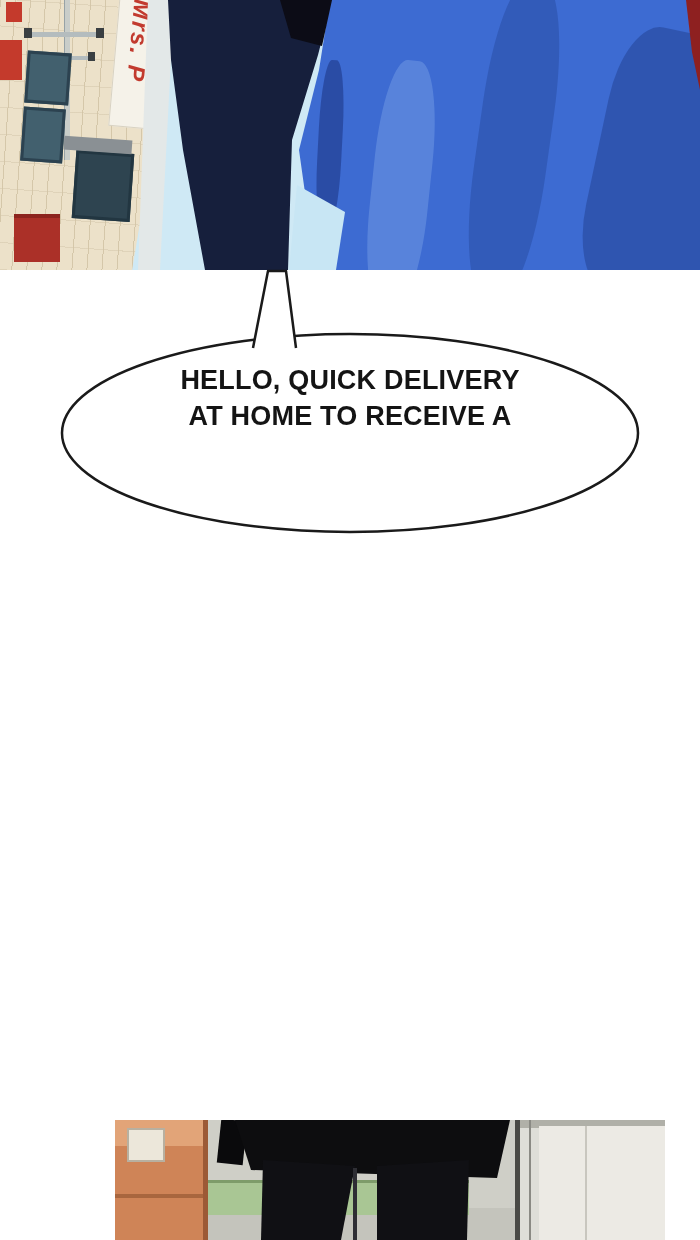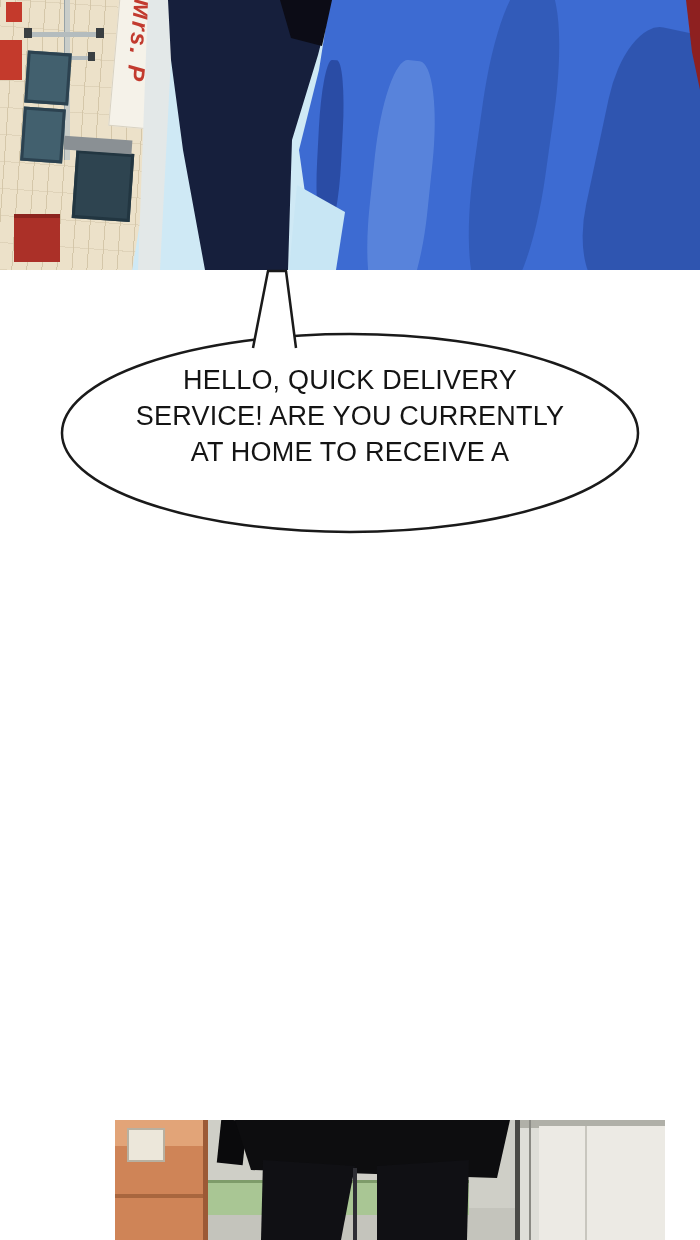--- a/index.html
+++ b/index.html
@@ -45,21 +45,21 @@
   .tp-skygap{left:0;top:0;width:700px;height:270px;background:#c8e6f4;
     clip-path:polygon(297px 185px,345px 212px,336px 270px,289px 270px);}
   .tp-strap{left:0;top:0;width:700px;height:270px;background:#0c0c16;
     clip-path:polygon(280px 0,332px 0,322px 46px,291px 38px);}
   .tp-redsliver{left:0;top:0;width:700px;height:270px;background:#8e2020;
     clip-path:polygon(686px 0,700px 0,700px 90px,692px 52px);}
 
   
   .bubble-svg{position:absolute;left:0;top:268px;width:700px;height:340px;}
   .bubble-text{position:absolute;left:110px;top:362px;width:480px;text-align:center;
-    font-weight:normal;font-size:27px;line-height:36px;color:#141414;letter-spacing:.2px;}
+    font-weight:bold;font-size:27px;line-height:36px;color:#141414;letter-spacing:.2px;}
 
   
   .bp{position:absolute;left:115px;top:1120px;width:550px;height:120px;background:#cfcfc7;overflow:hidden;}
   .bp-pavement{left:0;top:88px;width:550px;height:32px;background:#c4c4bc;}
   .bp-green{left:84px;top:60px;width:270px;height:32px;background:#a9c694;border-top:3px solid #7e9c6a;}
   .bp-orange{left:0;top:0;width:88px;height:120px;background:#cf8457;border-right:5px solid #9c5a36;}
   .bp-orange-top{left:0;top:0;width:88px;height:26px;background:#e2a478;}
   .bp-orange-line{left:0;top:74px;width:88px;height:4px;background:#a8663e;}
   .bp-sign{left:12px;top:8px;width:34px;height:30px;background:#ece7da;border:2px solid #b8b0a0;}
   .bp-rband{left:400px;top:0;width:150px;height:8px;background:#b0b0a8;}
@@ -111,21 +111,20 @@
     <div class="abs tp-strap"></div>
     <div class="abs tp-redsliver"></div>
   </div>
 
   <svg class="bubble-svg" viewBox="0 0 700 340">
     <ellipse cx="350" cy="165" rx="288" ry="99" fill="#ffffff" stroke="#1a1a1a" stroke-width="2.5"></ellipse>
     <path d="M 253 80 L 268 3 L 286 3 L 296 80" fill="#ffffff" stroke="#1a1a1a" stroke-width="2.5" stroke-linejoin="round"></path>
   </svg>
   <div class="bubble-text">
     <div>HELLO, QUICK DELIVERY</div>
-    <div>SERVICE! ARE YOU CURRENTLY</div>
     <div>AT HOME TO RECEIVE A</div>
   </div>
 
   <div class="bp">
     <div class="abs bp-pavement"></div>
     <div class="abs bp-green"></div>
     <div class="abs bp-orange"></div>
     <div class="abs bp-orange-top"></div>
     <div class="abs bp-orange-line"></div>
     <div class="abs bp-sign"></div>

